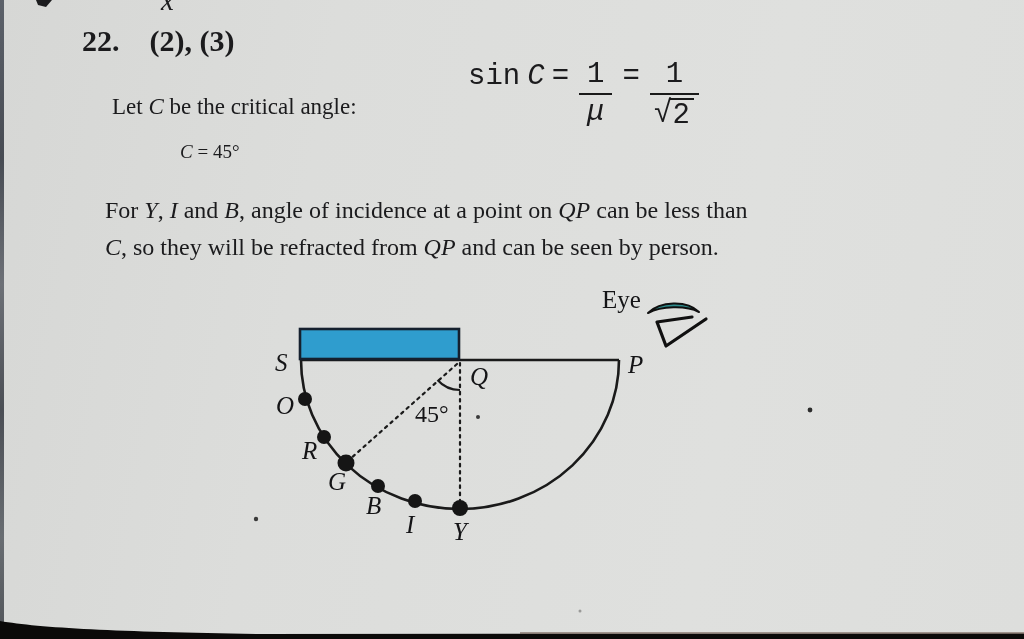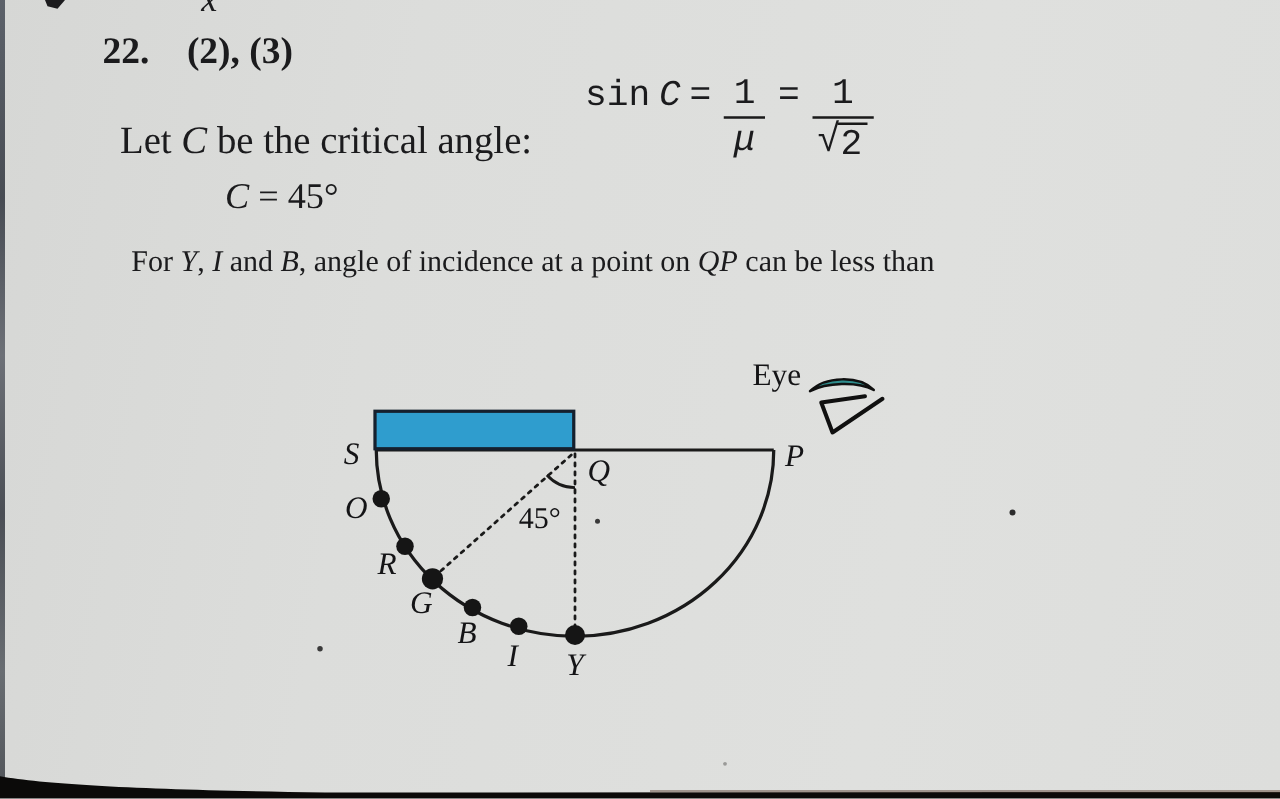--- a/index.html
+++ b/index.html
@@ -5,22 +5,22 @@
   html,body{margin:0;padding:0;}
   body{
     width:1024px;height:639px;position:relative;overflow:hidden;
     background:linear-gradient(100deg,#d6d7d5 0%,#dcdddb 30%,#dfe0de 70%,#dddedc 100%);
     font-family:"Liberation Serif", serif;color:#1b1b1d;
   }
   .abs{position:absolute;}
   .it{font-style:italic;}
   #title-row{left:56px;top:24px;font-size:30px;font-weight:bold;white-space:nowrap;}
   #title-row .num{display:inline-block;margin-right:30px;margin-left:26px;}
-  #intro-line{left:96px;top:94px;font-size:31px;white-space:nowrap;}
-  #result-line{left:180px;top:141px;font-size:29px;white-space:nowrap;}
+  #intro-line{left:112px;top:94px;font-size:23px;white-space:nowrap;}
+  #result-line{left:180px;top:141px;font-size:19px;white-space:nowrap;}
   #formula{left:468px;top:60px;height:104px;display:flex;align-items:flex-start;gap:7px;font-size:29px;font-family:Liberation Mono, monospace;}
   .frac{display:inline-flex;flex-direction:column;align-items:center;line-height:1.05;margin:0 3px;}
   .frac .num{padding:0 8px 3px;}
   .frac .den{border-top:2.5px solid #1a1a1a;padding:3px 8px 0;}
   .frac .den2{display:flex;align-items:flex-start;padding:3px 5px 0 4px;}
   .rad{display:inline-block;font-size:31px;line-height:1;}
   .radicand{display:inline-block;border-top:2.4px solid #191919;padding:1px 4px 0 2px;margin-left:-2px;line-height:1;}
   #para{left:105px;top:192px;font-size:24px;line-height:37px;}
   .pline{white-space:nowrap;}
   #partial-x{left:161px;top:-16px;font-size:29px;font-style:italic;}
@@ -64,20 +64,23 @@
 </div>
 
 <div class="abs" id="result-line">
   <span class="it">C</span><span> = 45°</span>
 </div>
 
 <div class="abs" id="para">
   <div class="pline">
     <span>For </span><span class="it">Y</span><span>, </span><span class="it">I</span><span> and </span><span class="it">B</span><span>, angle of incidence at a point on </span><span class="it">QP</span><span> can be less than</span>
   </div>
+  <div class="pline">
+    <span class="it">C</span><span>, so they will be refracted from </span><span class="it">QP</span><span> and can be seen by person.</span>
+  </div>
 </div>
 
 <div class="abs" id="left-strip"></div>
 
 <svg class="abs" id="diagram-svg" width="1024" height="639" viewBox="0 0 1024 639">
 
   <line x1="300" y1="360" x2="619" y2="360" stroke="#1a1a1a" stroke-width="2.3"></line>
 
   <path d="M 301,360 A 159,149 0 0 0 619,360" fill="none" stroke="#1a1a1a" stroke-width="2.6"></path>
 

